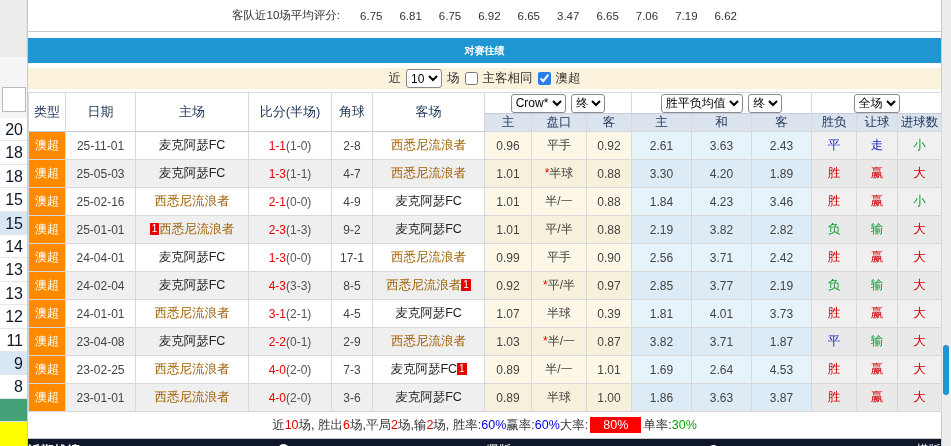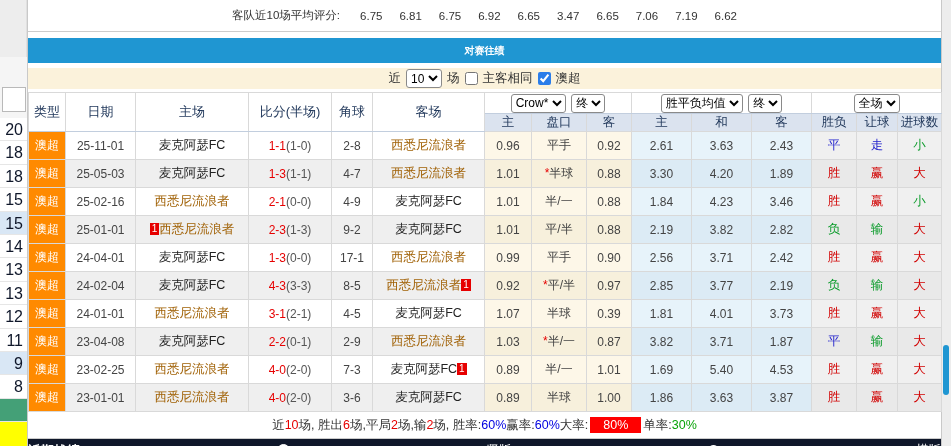--- a/index.html
+++ b/index.html
@@ -324,21 +324,21 @@
     <td class="league">澳超</td>
     <td class="date">23-02-25</td>
     <td class="team"><span class="g">西悉尼流浪者</span></td>
     <td class="score"><span class="ft">4-0</span><span class="ht">(2-0)</span></td>
     <td>7-3</td>
     <td class="team"><span class="">麦克阿瑟FC</span><span class="badge">1</span></td>
     <td class="cream">0.89</td>
     <td class="cream">半/一</td>
     <td class="cream">1.01</td>
     <td class="avg">1.69</td>
-    <td class="avg">5.40</td>
+    <td class="avg">2.64</td>
     <td class="avg">4.53</td>
     <td class="res c-r">胜</td>
     <td class="res c-r">赢</td>
     <td class="res c-r">大</td>
   </tr>
           <tr class="alt">
     <td class="league">澳超</td>
     <td class="date">23-01-01</td>
     <td class="team"><span class="g">西悉尼流浪者</span></td>
     <td class="score"><span class="ft">4-0</span><span class="ht">(2-0)</span></td>

